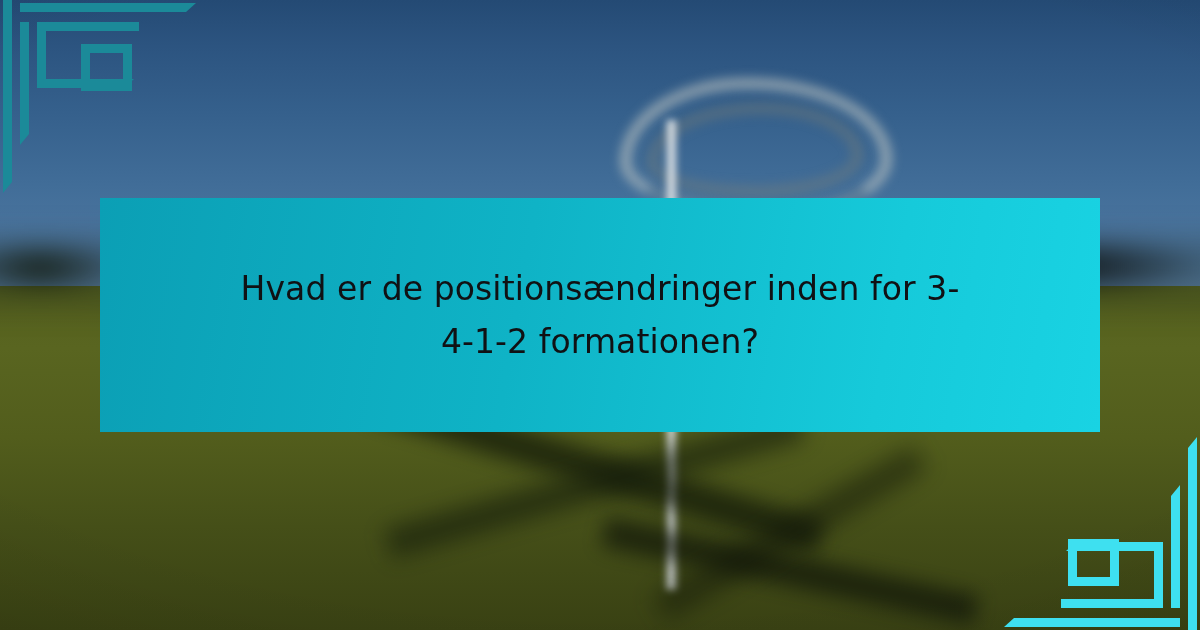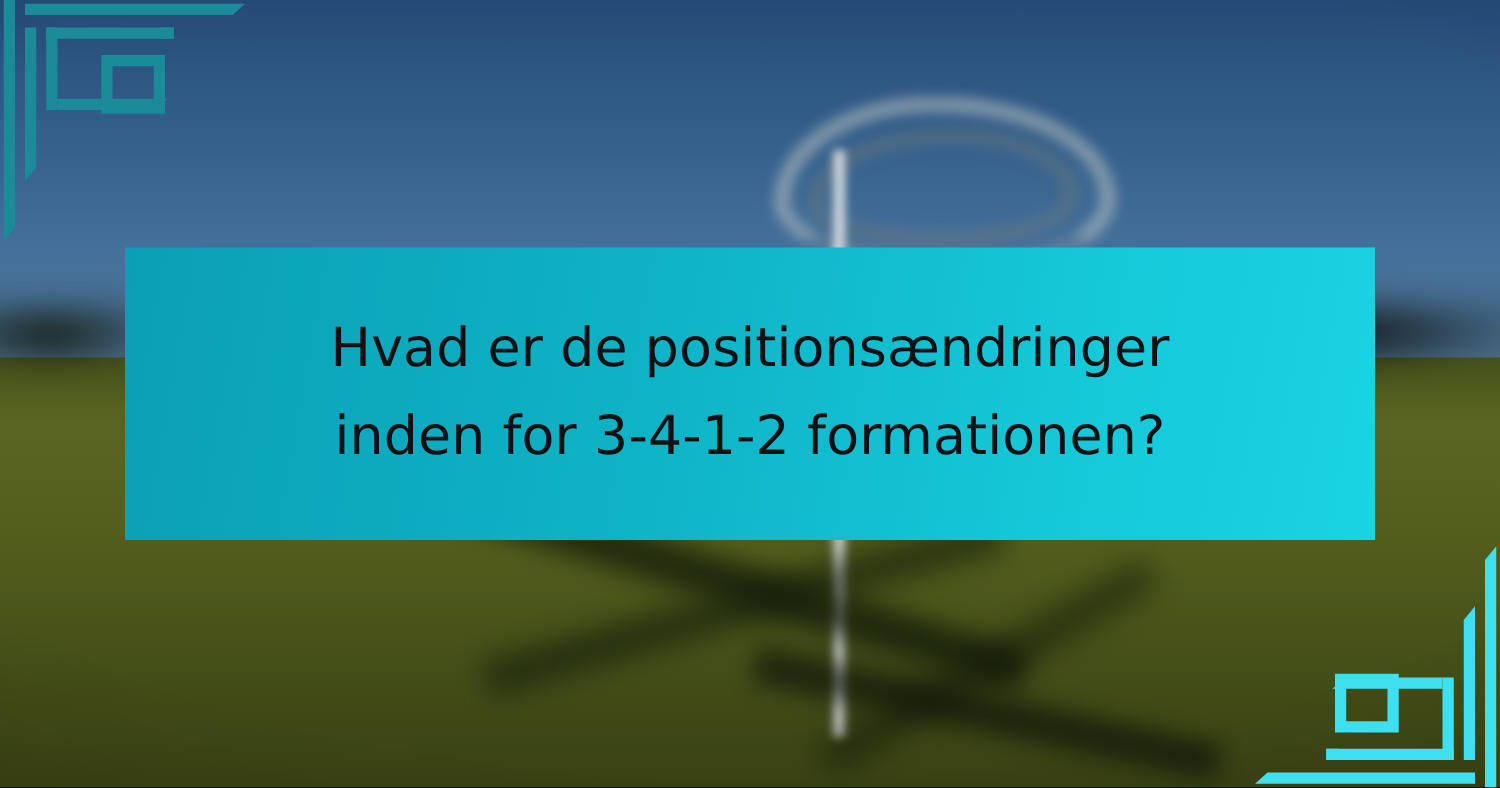--- a/index.html
+++ b/index.html
@@ -143,21 +143,21 @@
     height: 234px;
     background: linear-gradient(100deg, #0b9fb5 0%, #0fb3c6 42%, #16cada 78%, #19d3e3 100%);
     display: flex;
     align-items: center;
     justify-content: center;
     box-sizing: border-box;
     padding: 0 46px;
   }
   .banner-title {
     margin: 0;
-    font-size: 43px;
+    font-size: 33px;
     line-height: 1.62;
     font-weight: 400;
     color: #101114;
     text-align: center;
     letter-spacing: .1px;
     max-width: 740px;
   }
 </style>
 </head>
 <body>

